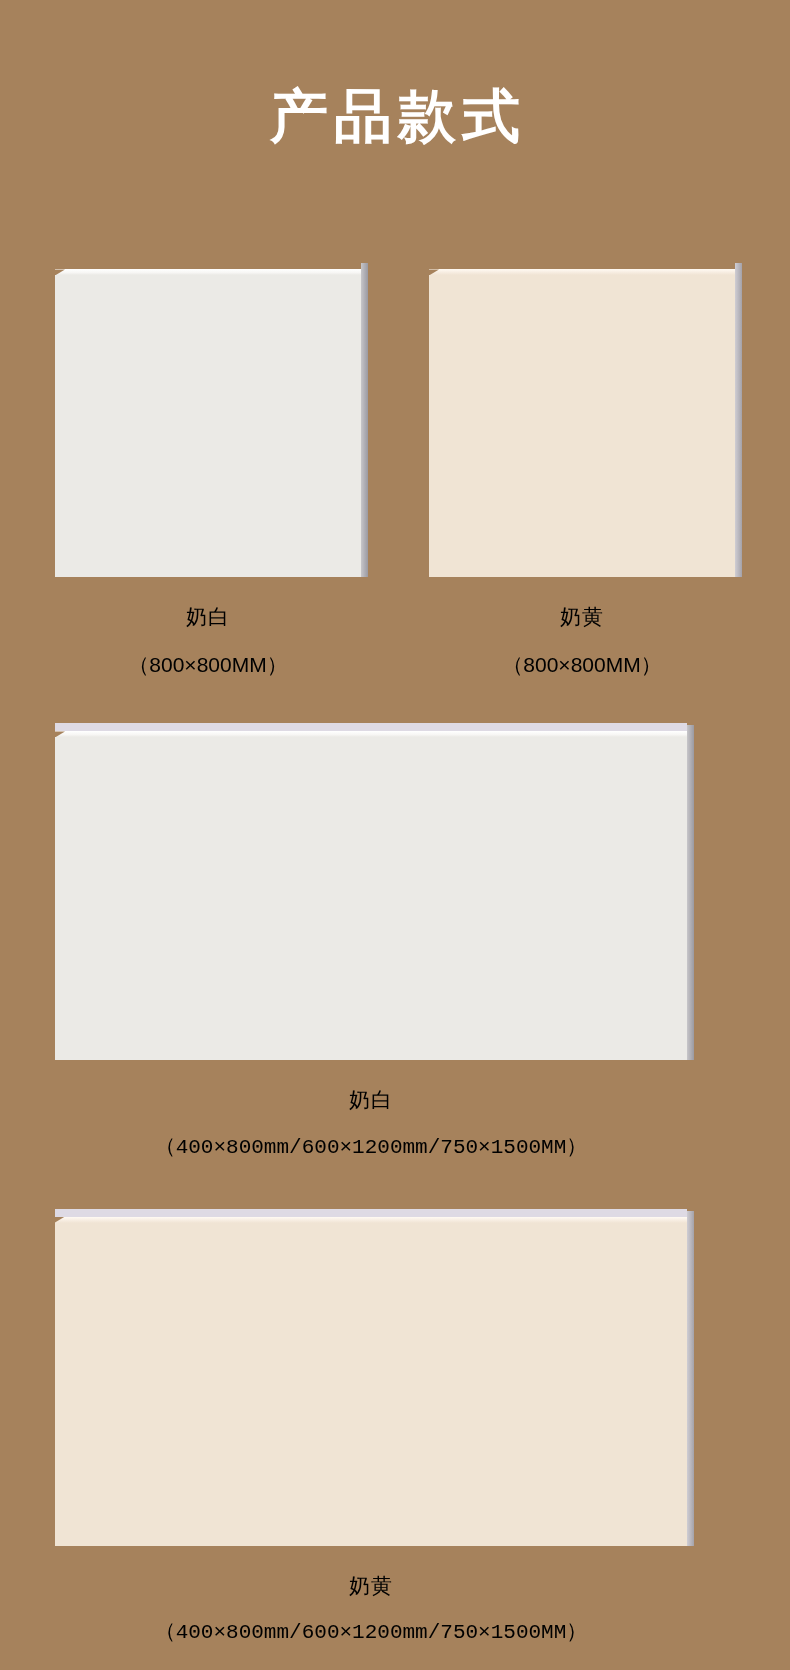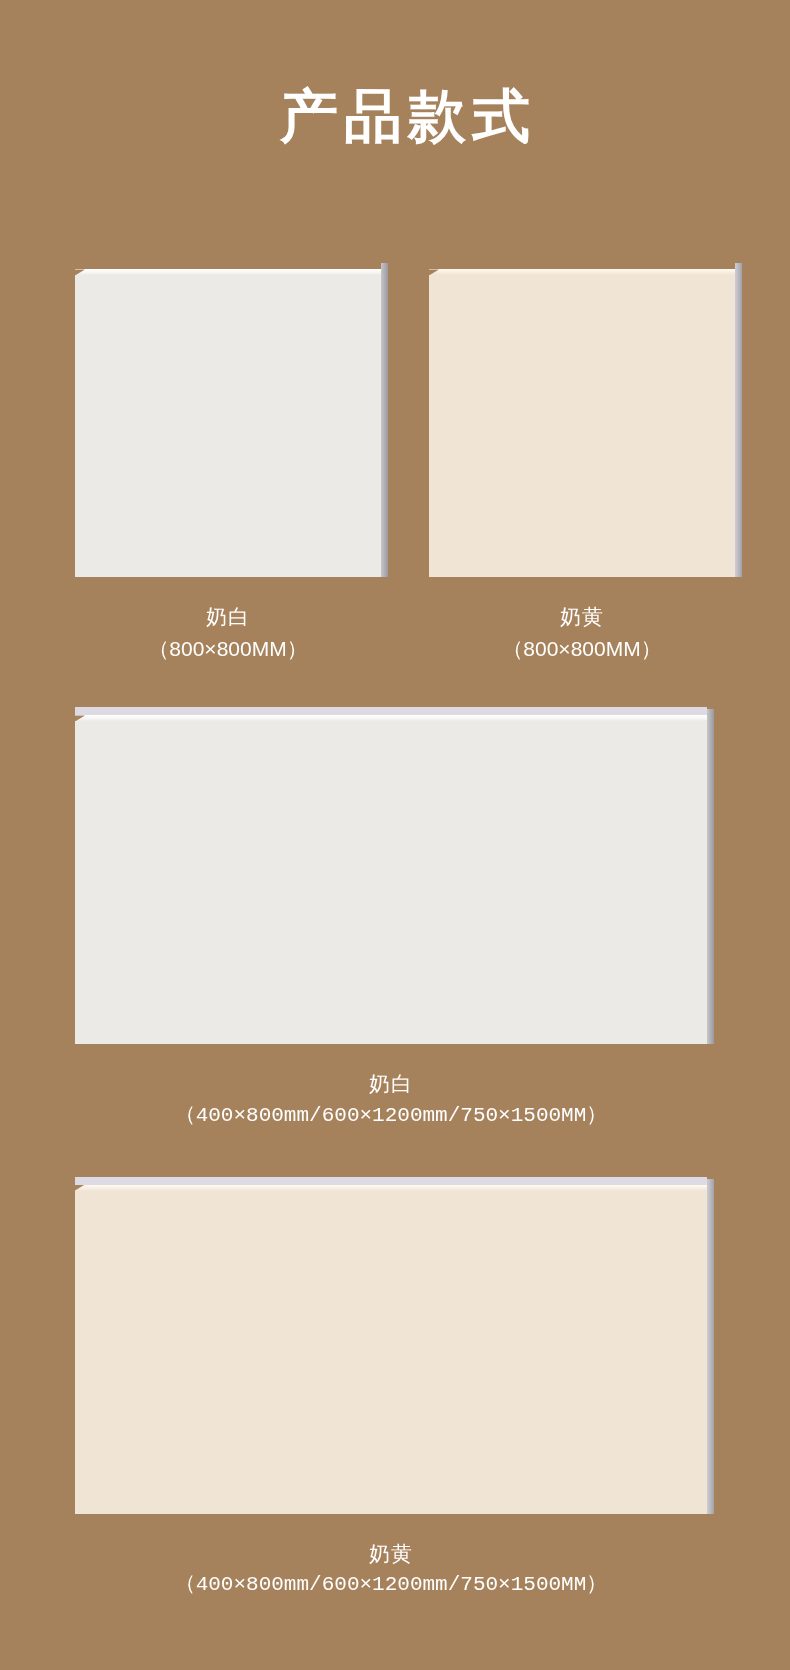--- a/index.html
+++ b/index.html
@@ -14,21 +14,20 @@
     overflow: hidden;
     position: relative;
   }
 
   .page {
     width: 790px;
     height: 1670px;
     position: relative;
     background: #a6825c;
     box-sizing: border-box;
-    padding-left: 20px;
   }
 
   
   .title-wrap {
     width: 100%;
     text-align: center;
     padding-top: 44px;
   }
   .page-title {
     display: inline-block;
@@ -117,33 +116,34 @@
     width: 10px;
     height: 6px;
     background: #a6825c;
     clip-path: polygon(0 0, 100% 0, 0 100%);
     pointer-events: none;
   }
 
   
   .caption {
     text-align: center;
-    color: #ffffff;
+    color: #000000;
     margin-top: 24px;
   }
   .caption .name {
     font-size: 21px;
     line-height: 1.5;
     letter-spacing: 1px;
   }
   .caption .dims {
     font-size: 21px;
     line-height: 1.55;
     letter-spacing: 0px;
     white-space: nowrap;
+    margin-top: 16px;
   }
   .caption.wide .name { font-size: 21px; }
   .caption.wide .dims { font-size: 21px; font-family: Liberation Mono, monospace; }
 
   .row-full { margin-top: 50px; }
   .row-full.second { margin-top: 52px; }
 </style>
 </head>
 <body>
 

